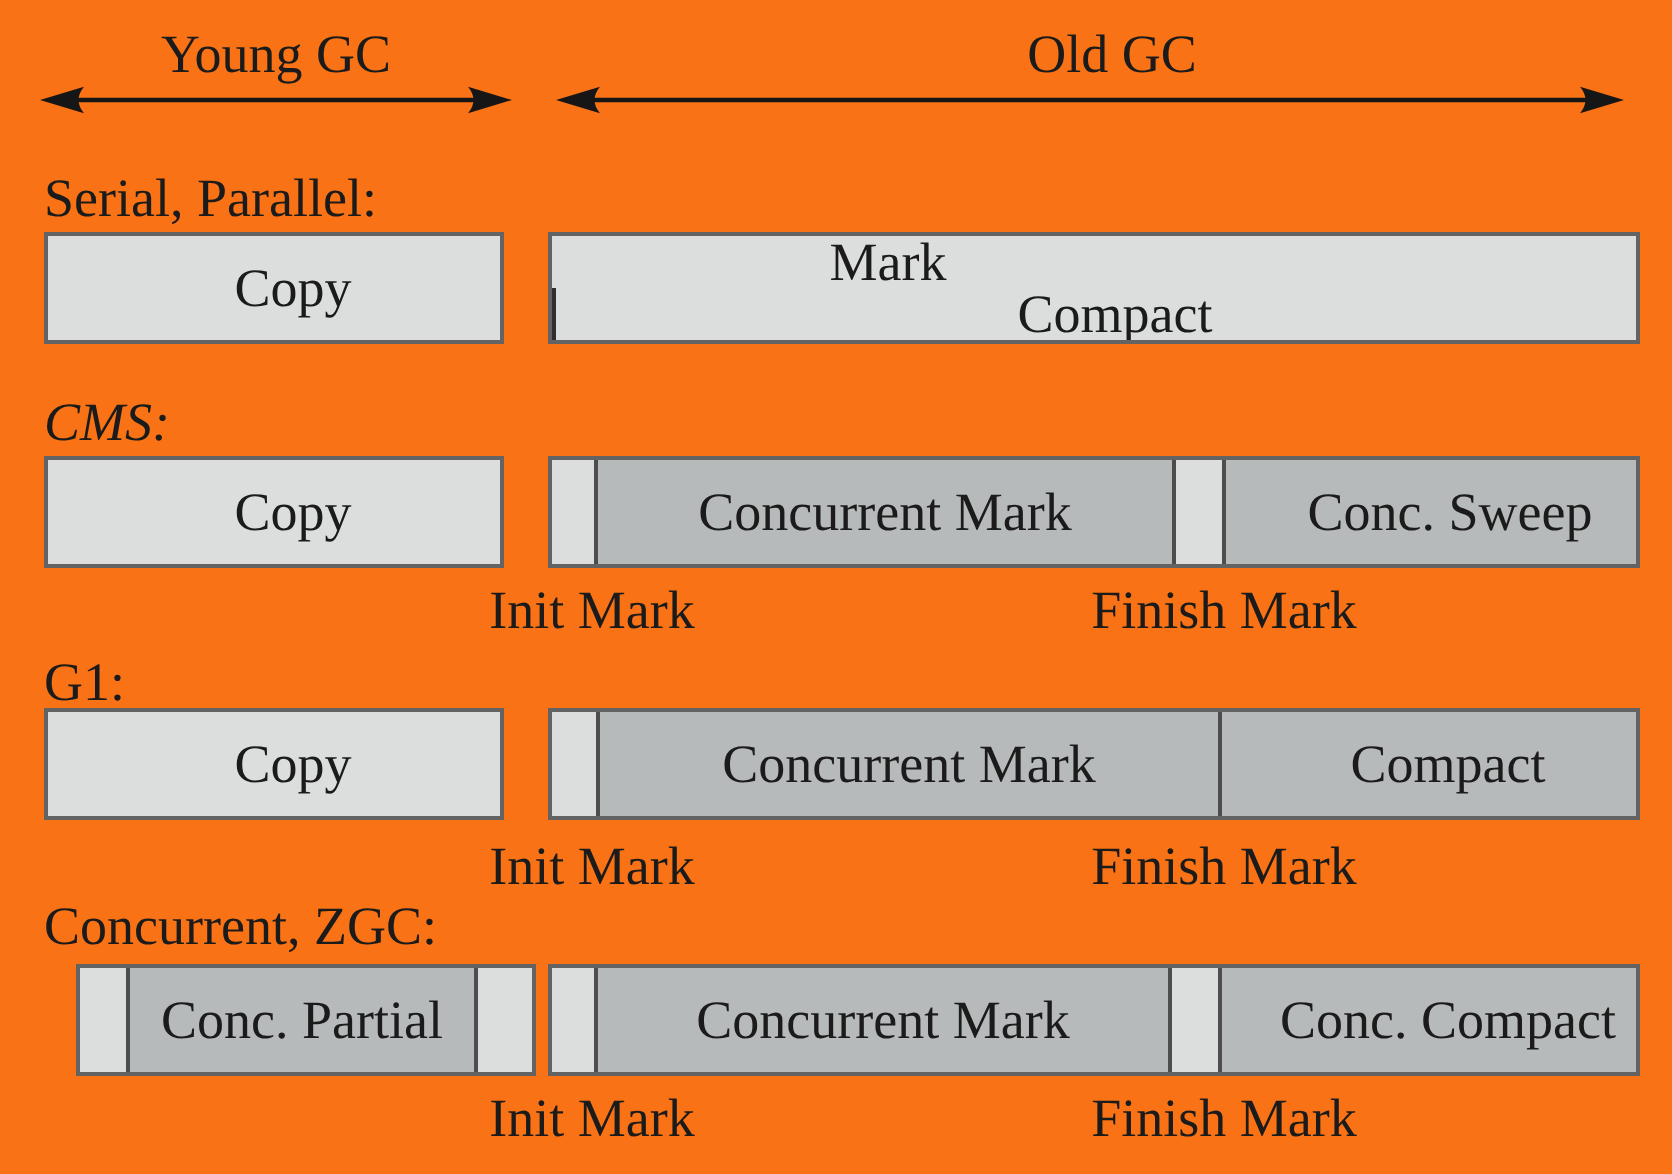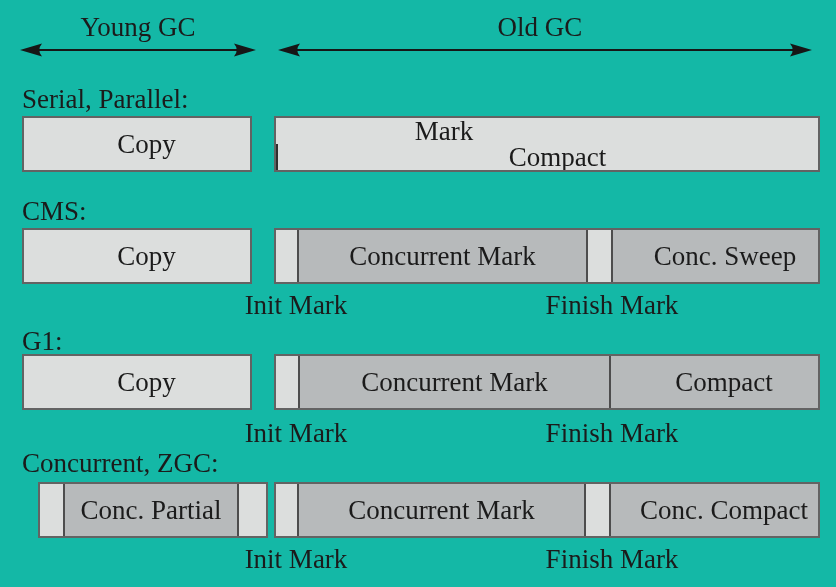--- a/index.html
+++ b/index.html
@@ -1,18 +1,18 @@
 <!DOCTYPE html>
 <html><head>
 <meta charset="utf-8">
 <style>
   html,body { margin:0; padding:0; background:#ffffff; }
   .canvas {
     position:relative; width:836px; height:587px;
-    background:#14b8a6; overflow:hidden;
+    background:#f97316; overflow:hidden;
     font-family:"Liberation Serif", serif; color:#1b1b1b;
   }
   .txt { position:absolute; font-size:27px; line-height:1.15; white-space:nowrap;text-align:right; }
   .center { text-align:center; }
   .arrows { position:absolute; left:0; top:38px; width:836px; height:24px; }
   .arrows line { stroke:#161616; stroke-width:2.2; }
   .arrows path { fill:#161616; stroke:none; }
   .bar {
     position:absolute; display:flex; height:56px;
     border:2px solid #636363; box-sizing:border-box; background:#dcdedd;
@@ -27,21 +27,21 @@
   .seg.conc.last { border-right:0; }
   .seg.divider { border-left:2px solid #2f2f2f; }
   .grow { flex:1 1 auto;padding-left:19px; }
 </style>
 </head>
 <body>
 
 <div class="canvas">
 
   <div class="txt center" style="left:38px; top:12px; width:200px;">Young GC</div>
-  <div class="txt center" style="left:440px; top:12px; width:200px;">Old GC</div>
+  <div class="txt center" style="left:456px; top:12px; width:200px;">Old GC</div>
 
   <svg class="arrows" viewBox="0 0 836 24">
     <g>
       <line x1="36" y1="12" x2="240" y2="12"></line>
       <path d="M20,12 L42,5.4 Q36.5,12 42,18.6 Z"></path>
       <path d="M256,12 L234,5.4 Q239.5,12 234,18.6 Z"></path>
     </g>
     <g>
       <line x1="294" y1="12" x2="796" y2="12"></line>
       <path d="M278,12 L300,5.4 Q294.5,12 300,18.6 Z"></path>
@@ -53,21 +53,21 @@
 
   <div class="bar" style="left:22px; top:116px; width:230px;">
     <div class="seg pause grow">Copy</div>
   </div>
 
   <div class="bar" style="left:274px; top:116px; width:546px;flex-direction:column;">
     <div class="seg pause" style="width:336px;">Mark</div>
     <div class="seg pause divider grow">Compact</div>
   </div>
 
-  <div class="txt" style="left:22px; top:196px;">CMS:</div>
+  <div class="txt" style="left:22px; top:196px;font-style:italic;">CMS:</div>
 
   <div class="bar" style="left:22px; top:228px; width:230px;">
     <div class="seg pause grow">Copy</div>
   </div>
 
   <div class="bar" style="left:274px; top:228px; width:546px;">
     <div class="seg pause" style="width:21px;"></div>
     <div class="seg conc" style="width:291px;">Concurrent Mark</div>
     <div class="seg pause" style="width:23px;"></div>
     <div class="seg conc last grow">Conc. Sweep</div>

